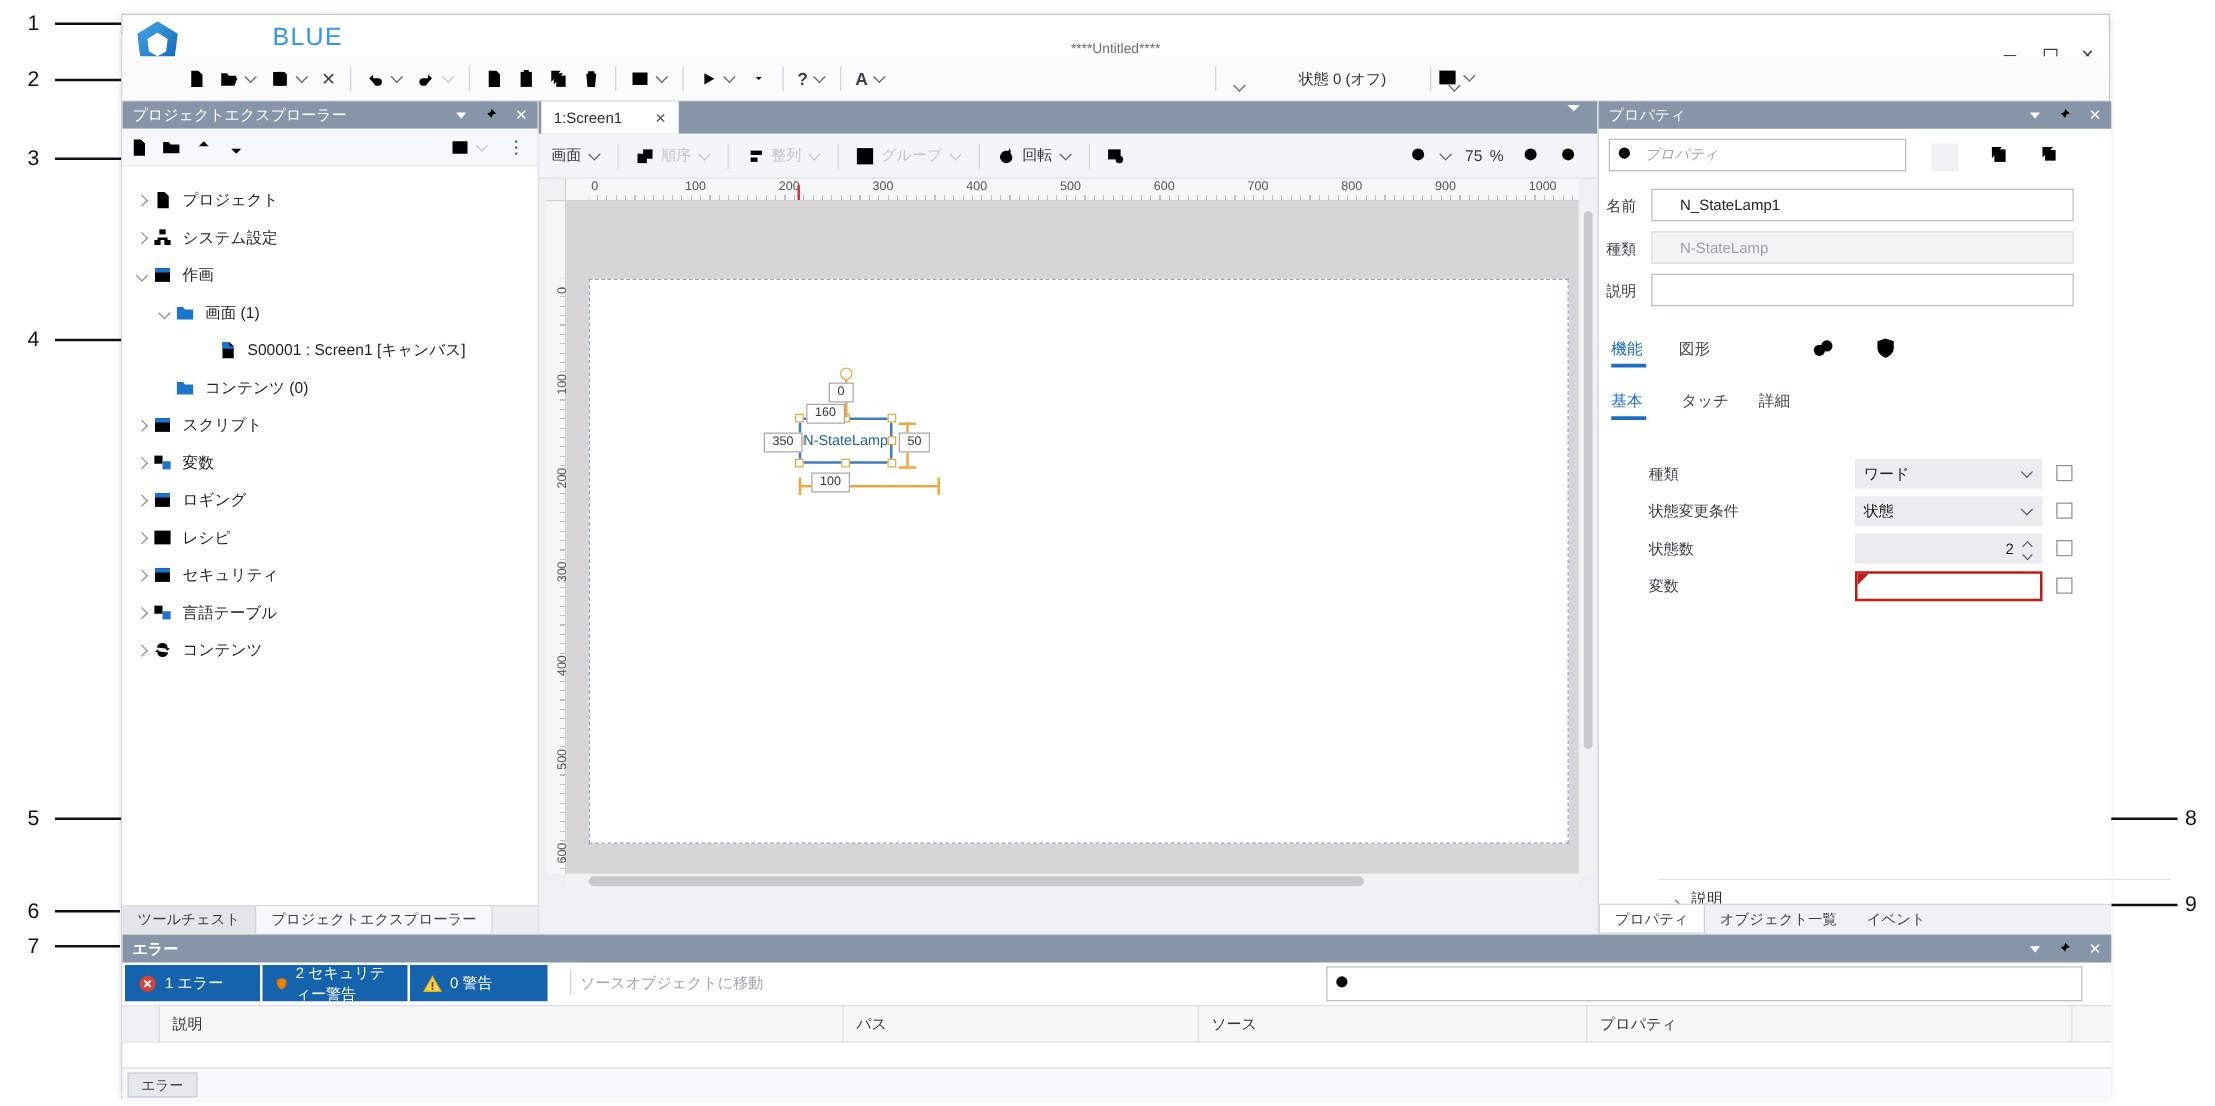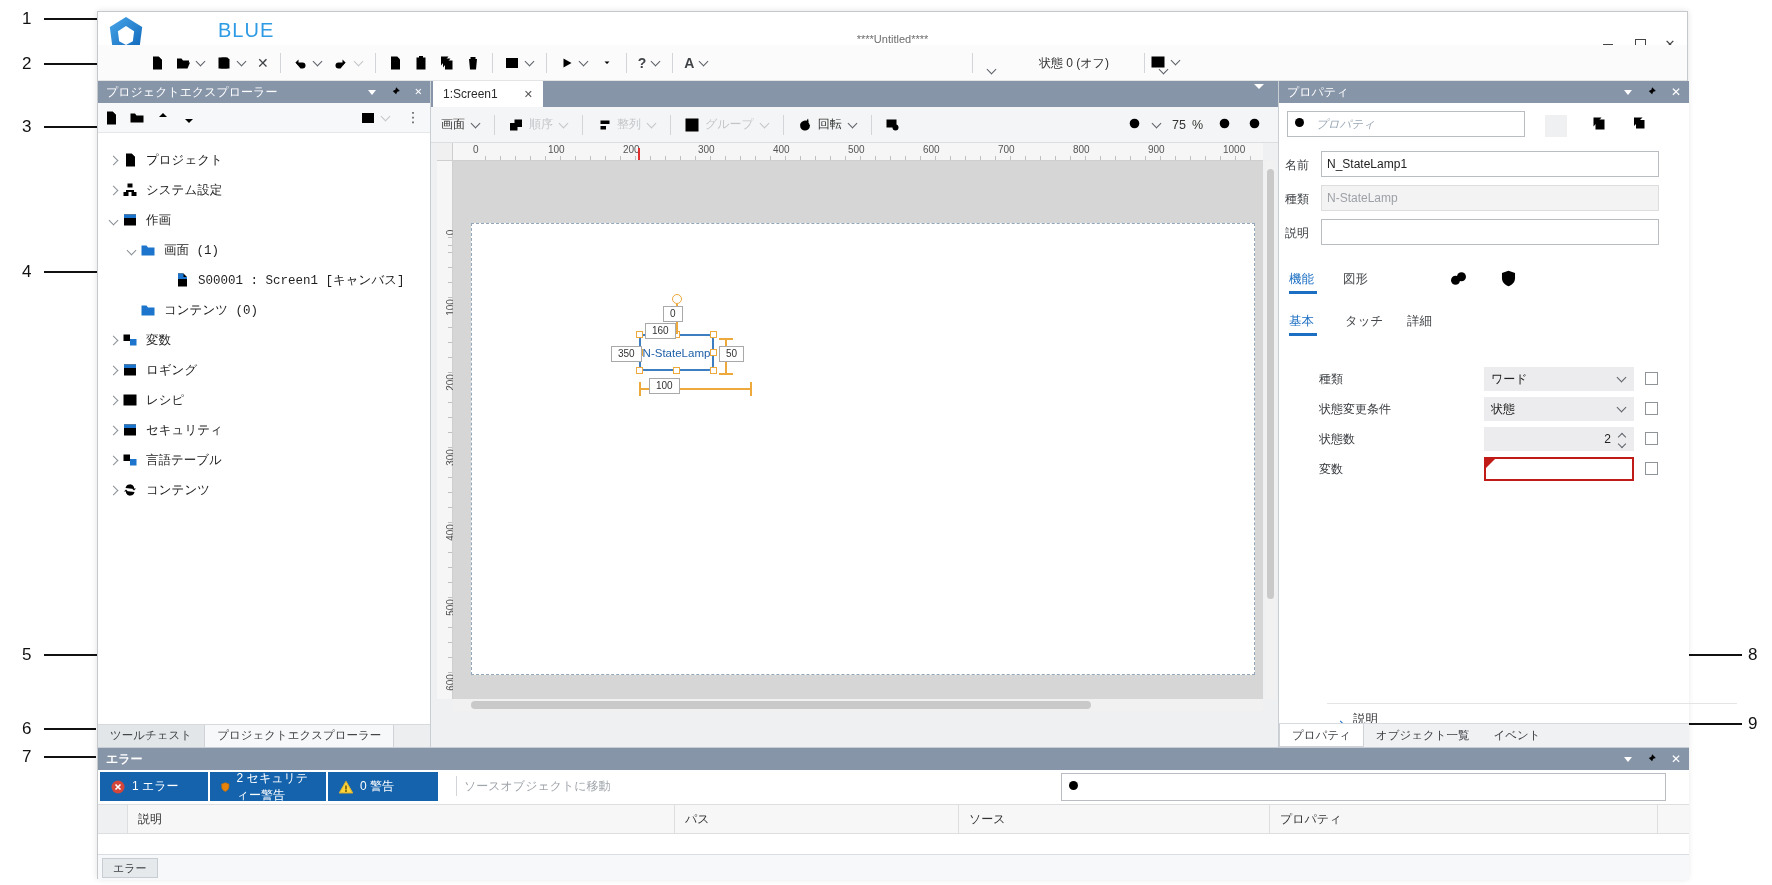--- a/index.html
+++ b/index.html
@@ -28,21 +28,21 @@
   .chv.dchv{border-color:#c3c6c9;}
   .chv.up{transform:rotate(-135deg);margin-top:3px;}
   .glyph{font-size:14px;font-weight:bold;line-height:1;}
   
   .phead{position:absolute;left:0;width:100%;height:22px;background:#8795a9;display:flex;align-items:center;box-sizing:border-box;color:#fff;}
   .phead .ttl{font-size:12px;margin-left:8px;flex:1;}
   .tri{width:0;height:0;border-left:4px solid transparent;border-right:4px solid transparent;border-top:5px solid #fff;margin:0 7px;}
   .pin{width:12px;height:12px;margin:0 6px;}
   .px{color:#fff;font-size:12px;margin:0 8px;line-height:1;}
   
-  .lpanel{position:absolute;left:0;top:69px;width:333px;height:666px;background:#fff;border-right:1px solid #c9ced4;box-sizing:border-box;font-family:Liberation Mono, monospace;}
+  .lpanel{position:absolute;left:0;top:69px;width:333px;height:666px;background:#fff;border-right:1px solid #c9ced4;box-sizing:border-box;}
   .ptool{position:absolute;left:0;top:22px;width:100%;height:30px;background:#f7f8f9;border-bottom:1px solid #e4e6e8;display:flex;align-items:center;box-sizing:border-box;color:#b7bbbf;}
   .tree{position:absolute;left:0;top:52px;width:100%;height:591px;background:#fff;padding-top:12px;box-sizing:border-box;overflow:hidden;}
   .trow{height:30px;display:flex;align-items:center;font-size:12.5px;color:#1f1f1f;}
   .texp{width:18px;display:flex;justify-content:center;}
   .cr{width:6px;height:6px;border-right:1.4px solid #8a8f95;border-bottom:1.4px solid #8a8f95;transform:rotate(-45deg);}
   .cd{width:6px;height:6px;border-right:1.4px solid #8a8f95;border-bottom:1.4px solid #8a8f95;transform:rotate(45deg);}
   .tico{color:#1c74cc;margin-right:8px;}
   .ltabs{position:absolute;left:0;bottom:0;width:100%;height:23px;background:#eceef0;border-top:1px solid #d7dadd;display:flex;box-sizing:border-box;}
   .ltab{font-size:11.5px;padding:3px 12px 0 12px;color:#3c3f43;background:#e3e6e9;border-right:1px solid #cfd3d7;}
   .ltab.on{background:#f7f8f9;}
@@ -74,21 +74,21 @@
   .dimbox{position:absolute;background:#fff;border:1px solid #a9a9a9;font-size:10px;color:#333;padding:1px 6px;line-height:12px;}
   .oline{position:absolute;background:#eda93c;}
   .ocirc{position:absolute;width:10px;height:10px;border:1.6px solid #eda93c;border-radius:50%;background:#fff;box-sizing:border-box;}
   
   .rpanel{position:absolute;left:1180px;top:69px;width:411px;height:666px;background:#fff;border-left:1px solid #c9ced4;box-sizing:border-box;}
   .srch{position:absolute;display:flex;align-items:center;border:1px solid #b9bdc2;background:#fff;box-sizing:border-box;}
   .srch input{border:0;outline:0;flex:1;font-size:11.5px;font-family:inherit;background:transparent;min-width:0;}
   .srch input::placeholder{font-style:italic;color:#9aa7b4;}
   .magw{color:#8a97a5;margin:0 5px;flex:none;}
   .fldlab{position:absolute;font-size:12px;color:#3a3d41;}
-  .fld{position:absolute;border:1px solid #b9bdc2;background:#fff;font-size:12px;color:#222;display:flex;align-items:center;padding:0 5px;box-sizing:border-box;}
+  .fld{position:absolute;border:1px solid #b9bdc2;background:#fff;font-size:12px;color:#222;display:flex;align-items:center;padding:0 22px;box-sizing:border-box;}
   .fld.ro{background:#f3f3f4;border-color:#ddd;color:#9da1a6;}
   .ftab{position:absolute;font-size:12.5px;color:#44474b;}
   .ftab.on{color:#1b6ec2;}
   .uline{position:absolute;height:3px;background:#1b6ec2;}
   .ctl{position:absolute;width:150px;height:24px;background:#ececee;display:flex;align-items:center;font-size:12px;color:#222;box-sizing:border-box;padding:0 7px;}
   .cb{position:absolute;width:13px;height:13px;border:1px solid #8f9499;background:#fff;box-sizing:border-box;}
   .errfld{position:absolute;width:150px;height:24px;background:#fff;border:2px solid #c11b17;box-sizing:border-box;}
   .errfld .corner{position:static;width:0;height:0;border:0;border-top:9px solid #c11b17;border-right:9px solid transparent;background:none;display:block;}
   .rtabs{position:absolute;left:0;bottom:0;width:100%;height:24px;background:#eff1f3;border-top:1px solid #d6dade;display:flex;box-sizing:border-box;font-size:11.5px;}
   .rtab{padding:4px 12px 0 12px;color:#3c3f43;}
@@ -507,20 +507,29 @@
             <svg class="ic tico">
               <use href="#s-tfolder"></use>
             </svg>
             <span>コンテンツ (0)</span>
           </div>
         <div class="trow" style="padding-left:6px">
             <span class="texp">
               <span class="cr"></span>
             </span>
             <svg class="ic tico">
+              <use href="#s-twin"></use>
+            </svg>
+            <span>スクリプト</span>
+          </div>
+        <div class="trow" style="padding-left:6px">
+            <span class="texp">
+              <span class="cr"></span>
+            </span>
+            <svg class="ic tico">
               <use href="#s-tlang"></use>
             </svg>
             <span>変数</span>
           </div>
         <div class="trow" style="padding-left:6px">
             <span class="texp">
               <span class="cr"></span>
             </span>
             <svg class="ic tico">
               <use href="#s-twin"></use>

